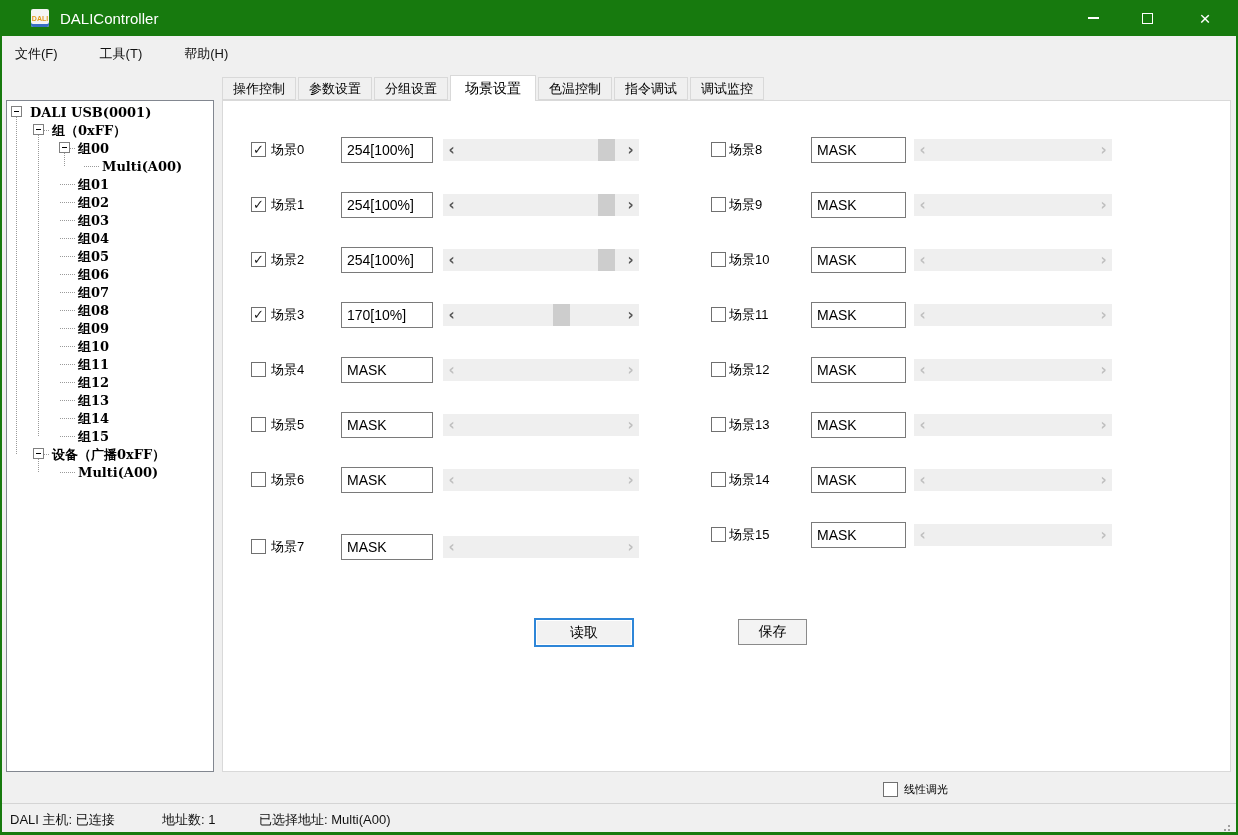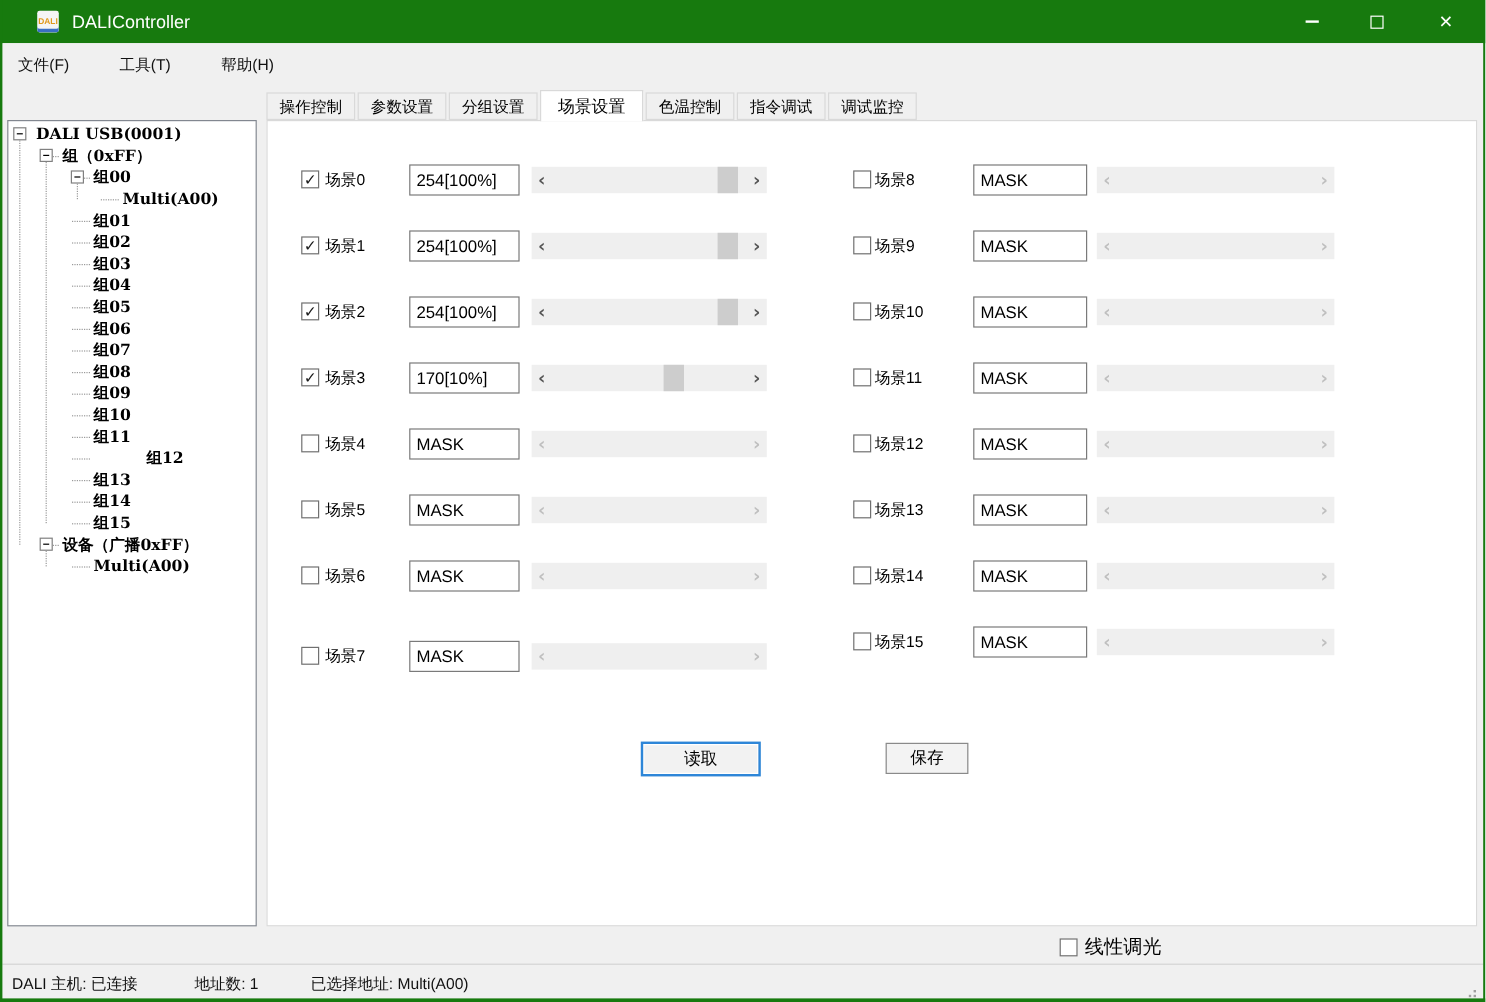--- a/index.html
+++ b/index.html
@@ -64,21 +64,21 @@
   .sb.disabled .sb-arrow{color:#bfbfbf;}
   .sb-thumb{position:absolute;top:0;height:100%;width:17px;background:#cdcdcd;}
 
   .push-btn{position:absolute;display:flex;align-items:center;justify-content:center;font-size:14px;color:#000;background:#f2f2f2;}
   .btn-read{left:311px;top:517px;width:100px;height:29px;border:2px solid #2e86d8;box-shadow:inset 0 0 0 1px #ffffff;}
   .btn-save{left:515px;top:518px;width:69px;height:26px;border:1px solid #8a8a8a;background:#f3f3f3;}
 
   
   .linear-wrap{position:absolute;left:883px;top:781px;height:16px;display:flex;align-items:center;}
   .linear-wrap .cb{position:static;margin-right:6px;}
-  .linear-label{font-size:16px;color:#000;}
+  .linear-label{font-size:11px;color:#000;}
 
   
   .statusbar{position:absolute;left:2px;right:2px;top:803px;height:30px;background:#f0f0f0;border-top:1px solid #d4d4d4;font-size:13px;color:#111;}
   .status-item{position:absolute;top:7px;white-space:nowrap;}
   .st-host{left:8px;} .st-count{left:160px;} .st-selected{left:257px;}
   .grip{position:absolute;right:6px;bottom:6px;width:2px;height:2px;background:#9f9f9f;
     box-shadow:-8px 8px #9f9f9f,-4px 8px #9f9f9f,0 8px #9f9f9f,-4px 4px #9f9f9f,0 4px #9f9f9f,0 0 #9f9f9f;}
 </style>
 </head>
 <body>
@@ -114,21 +114,21 @@
       <div class="tree-row" style="top: 93px; left: 0px; right: 0px;"><span class="tree-stub" style="left: 53px; width: 15px;"></span><span class="tree-label" style="left: 71px;">组02</span></div>
       <div class="tree-row" style="top: 111px; left: 0px; right: 0px;"><span class="tree-stub" style="left: 53px; width: 15px;"></span><span class="tree-label" style="left: 71px;">组03</span></div>
       <div class="tree-row" style="top: 129px; left: 0px; right: 0px;"><span class="tree-stub" style="left: 53px; width: 15px;"></span><span class="tree-label" style="left: 71px;">组04</span></div>
       <div class="tree-row" style="top: 147px; left: 0px; right: 0px;"><span class="tree-stub" style="left: 53px; width: 15px;"></span><span class="tree-label" style="left: 71px;">组05</span></div>
       <div class="tree-row" style="top: 165px; left: 0px; right: 0px;"><span class="tree-stub" style="left: 53px; width: 15px;"></span><span class="tree-label" style="left: 71px;">组06</span></div>
       <div class="tree-row" style="top: 183px; left: 0px; right: 0px;"><span class="tree-stub" style="left: 53px; width: 15px;"></span><span class="tree-label" style="left: 71px;">组07</span></div>
       <div class="tree-row" style="top: 201px; left: 0px; right: 0px; padding-left: 10px;"><span class="tree-stub" style="left: 53px; width: 15px;"></span><span class="tree-label" style="left: 71px;">组08</span></div>
       <div class="tree-row" style="top: 219px; left: 0px; right: 0px;"><span class="tree-stub" style="left: 53px; width: 15px;"></span><span class="tree-label" style="left: 71px;">组09</span></div>
       <div class="tree-row" style="top: 237px; left: 0px; right: 0px; text-align: center;"><span class="tree-stub" style="left: 53px; width: 15px;"></span><span class="tree-label" style="left: 71px;">组10</span></div>
       <div class="tree-row" style="top: 255px; left: 0px; right: 0px; text-align: right;"><span class="tree-stub" style="left: 53px; width: 15px;"></span><span class="tree-label" style="left: 71px;">组11</span></div>
-      <div class="tree-row" style="top: 273px; left: 0px; right: 0px;"><span class="tree-stub" style="left: 53px; width: 15px;"></span><span class="tree-label" style="left: 71px; margin-left: 44px;">组12</span></div>
+      <div class="tree-row" style="top: 273px; left: 0px; right: 0px;"><span class="tree-stub" style="left: 53px; width: 15px;"></span><span class="tree-label" style="left: 71px;">组12</span></div>
       <div class="tree-row" style="top: 291px; left: 0px; right: 0px;"><span class="tree-stub" style="left: 53px; width: 15px;"></span><span class="tree-label" style="left: 71px;">组13</span></div>
       <div class="tree-row" style="top: 309px; left: 0px; right: 0px;"><span class="tree-stub" style="left: 53px; width: 15px;"></span><span class="tree-label" style="left: 71px;">组14</span></div>
       <div class="tree-row" style="top: 327px; left: 0px; right: 0px;"><span class="tree-stub" style="left: 53px; width: 15px;"></span><span class="tree-label" style="left: 71px;">组15</span></div>
       <div class="tree-row" style="top: 345px; left: 0px; right: 0px;"><span class="tree-stub" style="left: 27px; width: 15px;"></span><span class="tree-expander" style="left: 26px;"></span><span class="tree-label" style="left: 45px;">设备（广播0xFF）</span></div>
       <div class="tree-row" style="top: 363px; left: 0px; right: 0px;"><span class="tree-stub" style="left: 53px; width: 15px;"></span><span class="tree-label" style="left: 71px;">Multi(A00)</span></div>
       <div class="tree-guide" style="left: 9px; top: 16px; height: 337px;"></div>
       <div class="tree-guide" style="left: 31px; top: 34px; height: 301px;"></div>
       <div class="tree-guide" style="left: 57px; top: 52px; height: 13px;"></div>
       <div class="tree-guide" style="left: 31px; top: 358px; height: 13px;"></div>
     </div>

